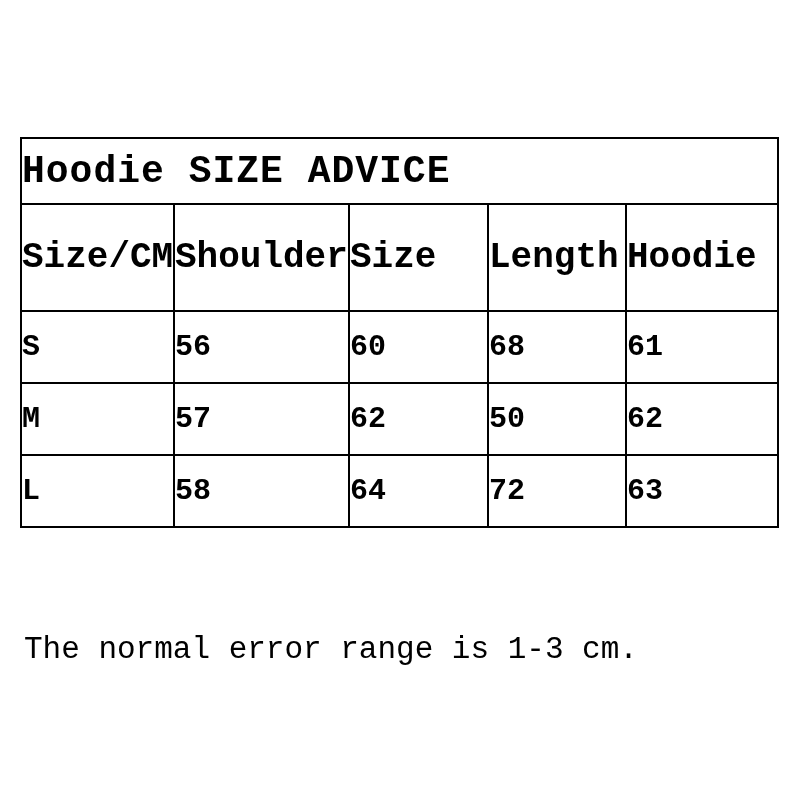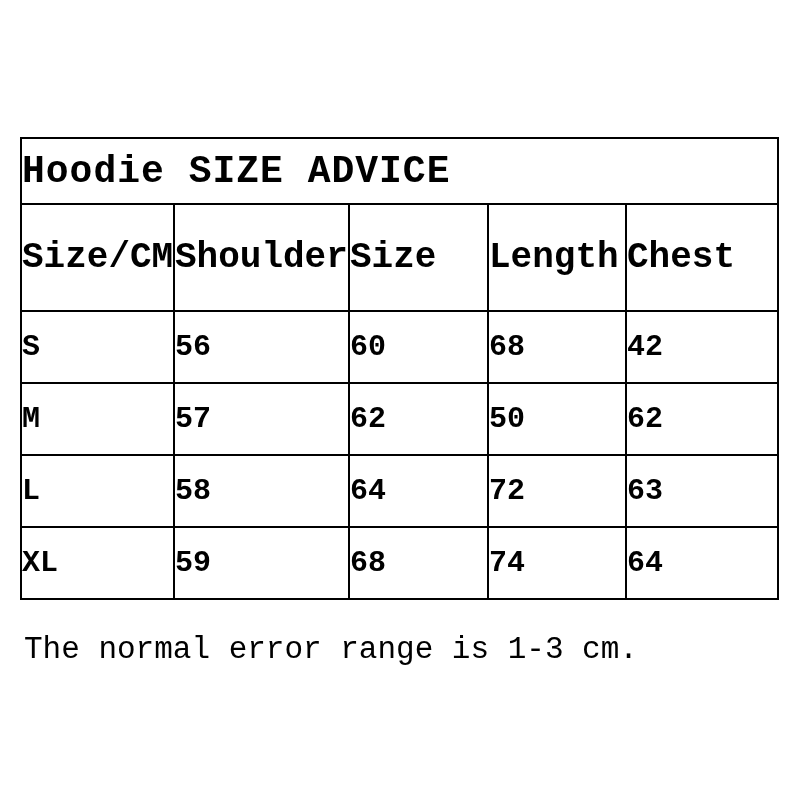--- a/index.html
+++ b/index.html
@@ -74,48 +74,41 @@
     </colgroup>
     <tbody>
       <tr class="title-row">
         <td colspan="5">Hoodie SIZE ADVICE</td>
       </tr>
       <tr class="header-row">
         <th>Size/CM</th>
         <th>Shoulder</th>
         <th>Size</th>
         <th>Length</th>
-        <th>Chest</th>
+        <th>Hoodie</th>
       </tr>
       <tr class="data-row">
         <td>S</td>
         <td>56</td>
         <td>60</td>
         <td>68</td>
-        <td>42</td>
+        <td>61</td>
       </tr>
       <tr class="data-row">
         <td>M</td>
         <td>57</td>
         <td>62</td>
         <td>50</td>
         <td>62</td>
       </tr>
       <tr class="data-row">
         <td>L</td>
         <td>58</td>
         <td>64</td>
         <td>72</td>
         <td>63</td>
       </tr>
-      <tr class="data-row">
-        <td>XL</td>
-        <td>59</td>
-        <td>68</td>
-        <td>74</td>
-        <td>64</td>
-      </tr>
     </tbody>
   </table>
 
   <p class="note">The normal error range is 1-3 cm.</p>
 
 </div>
 
 </body></html>

